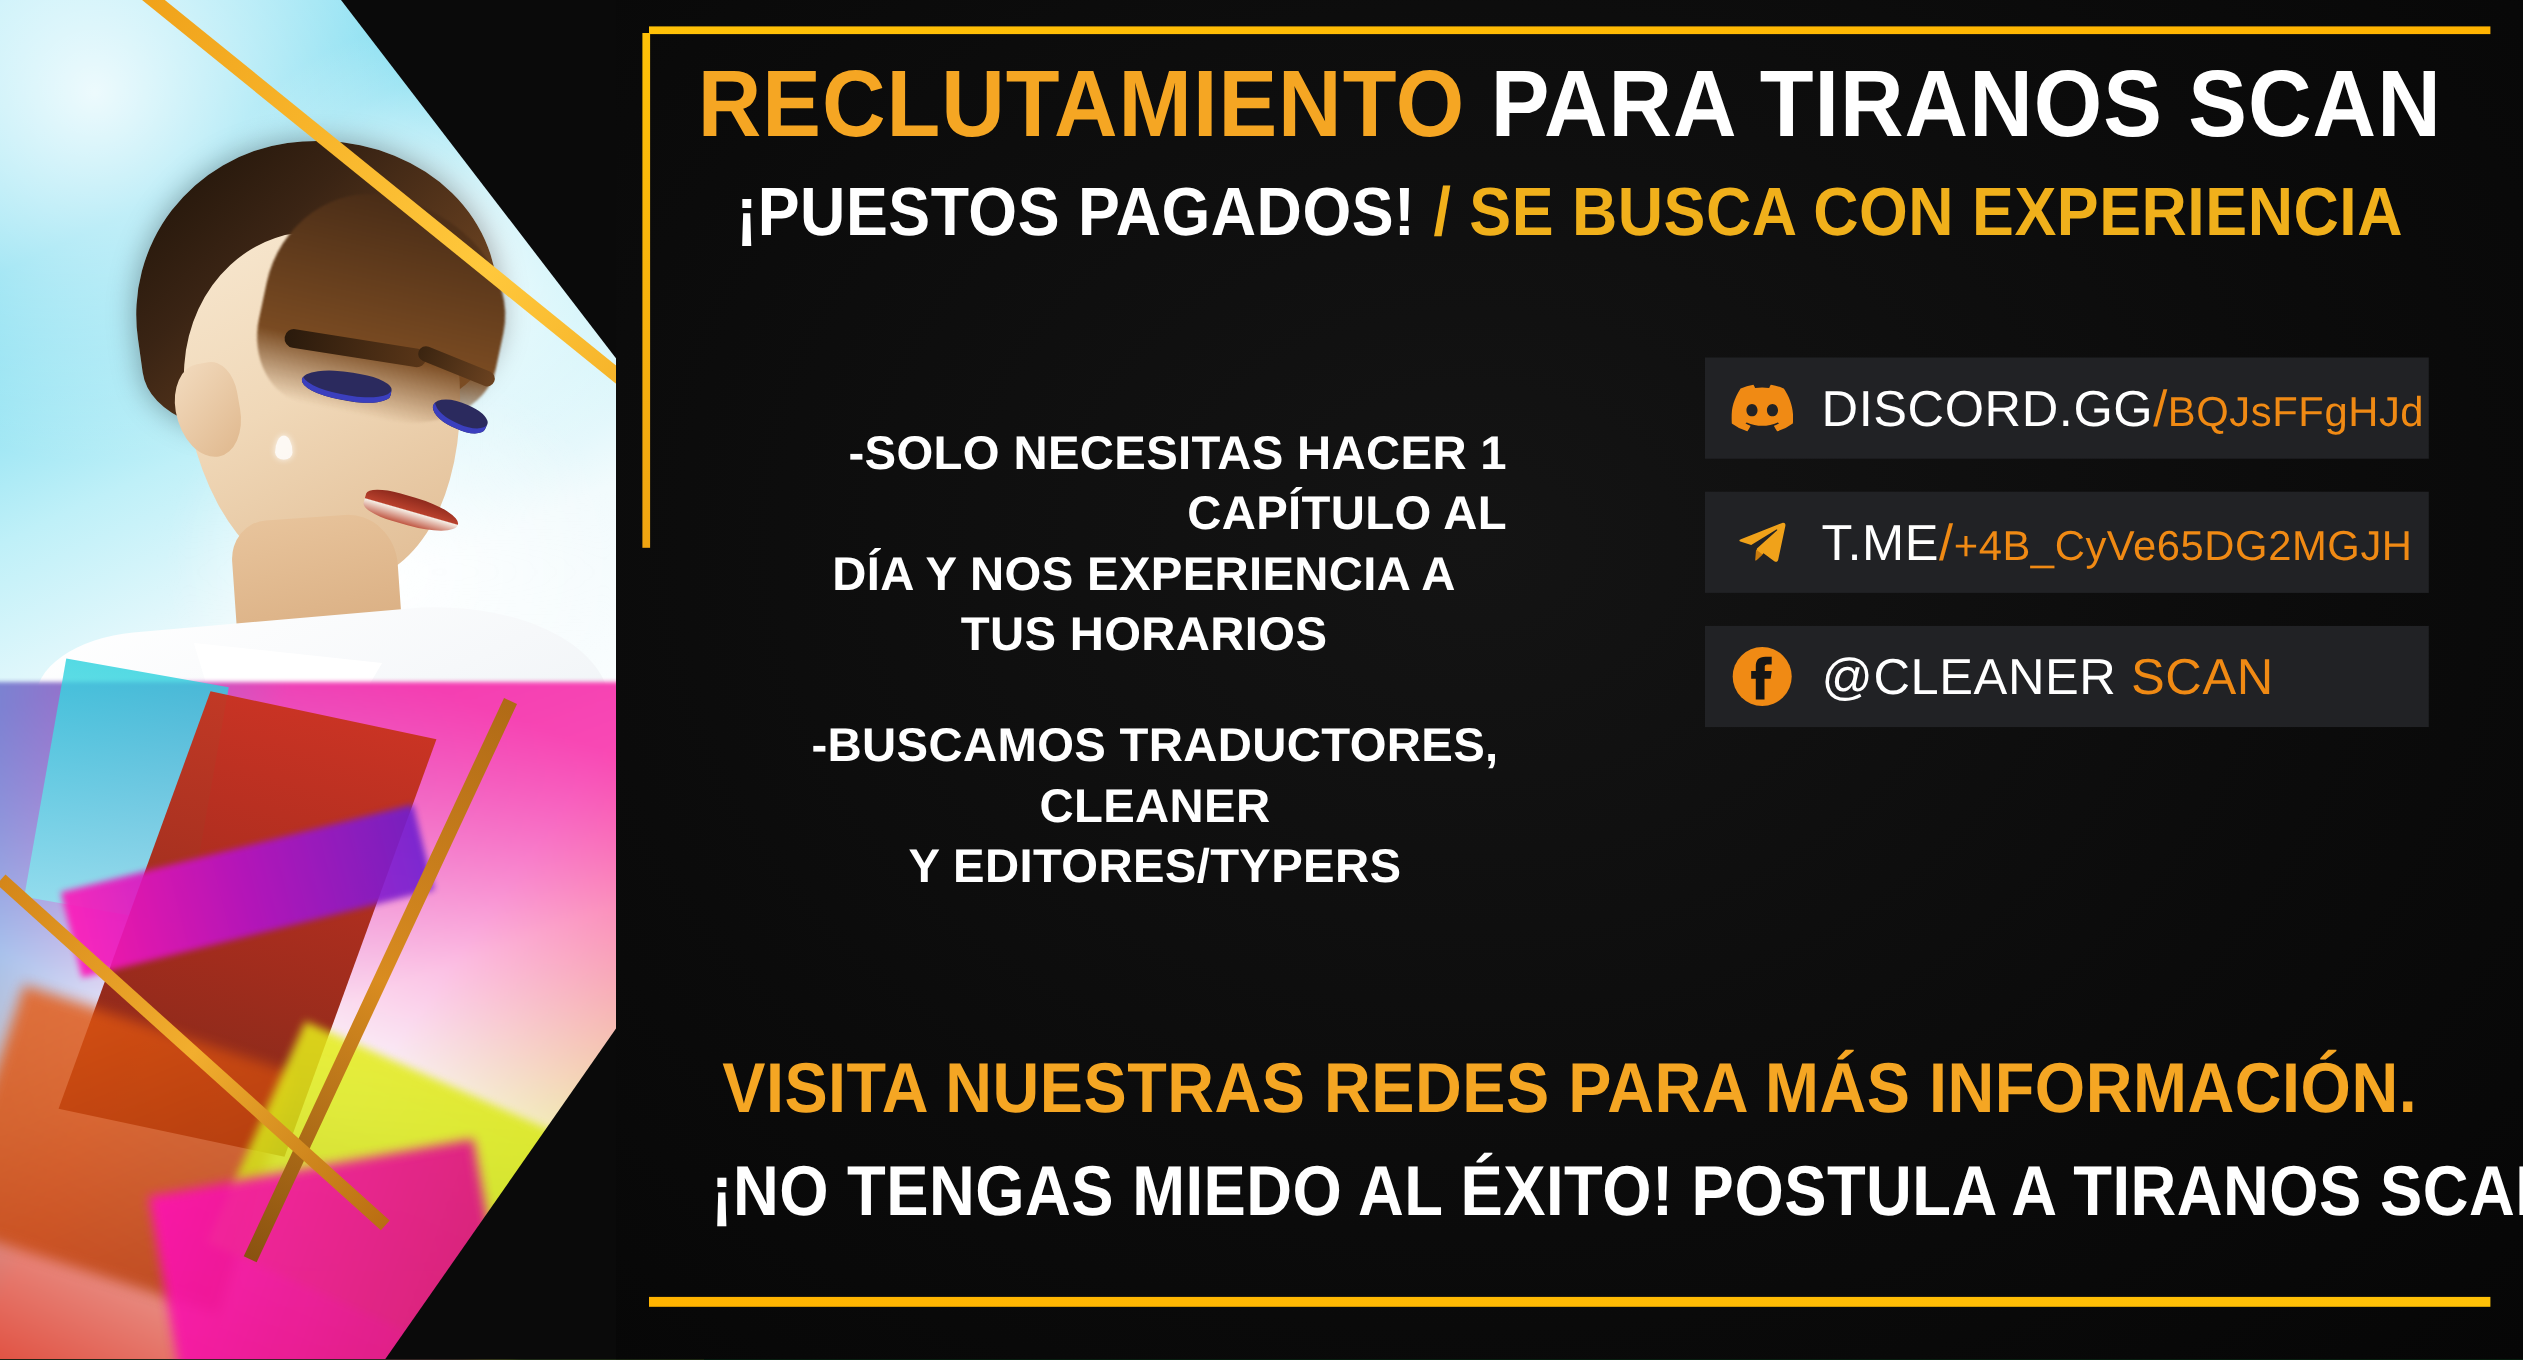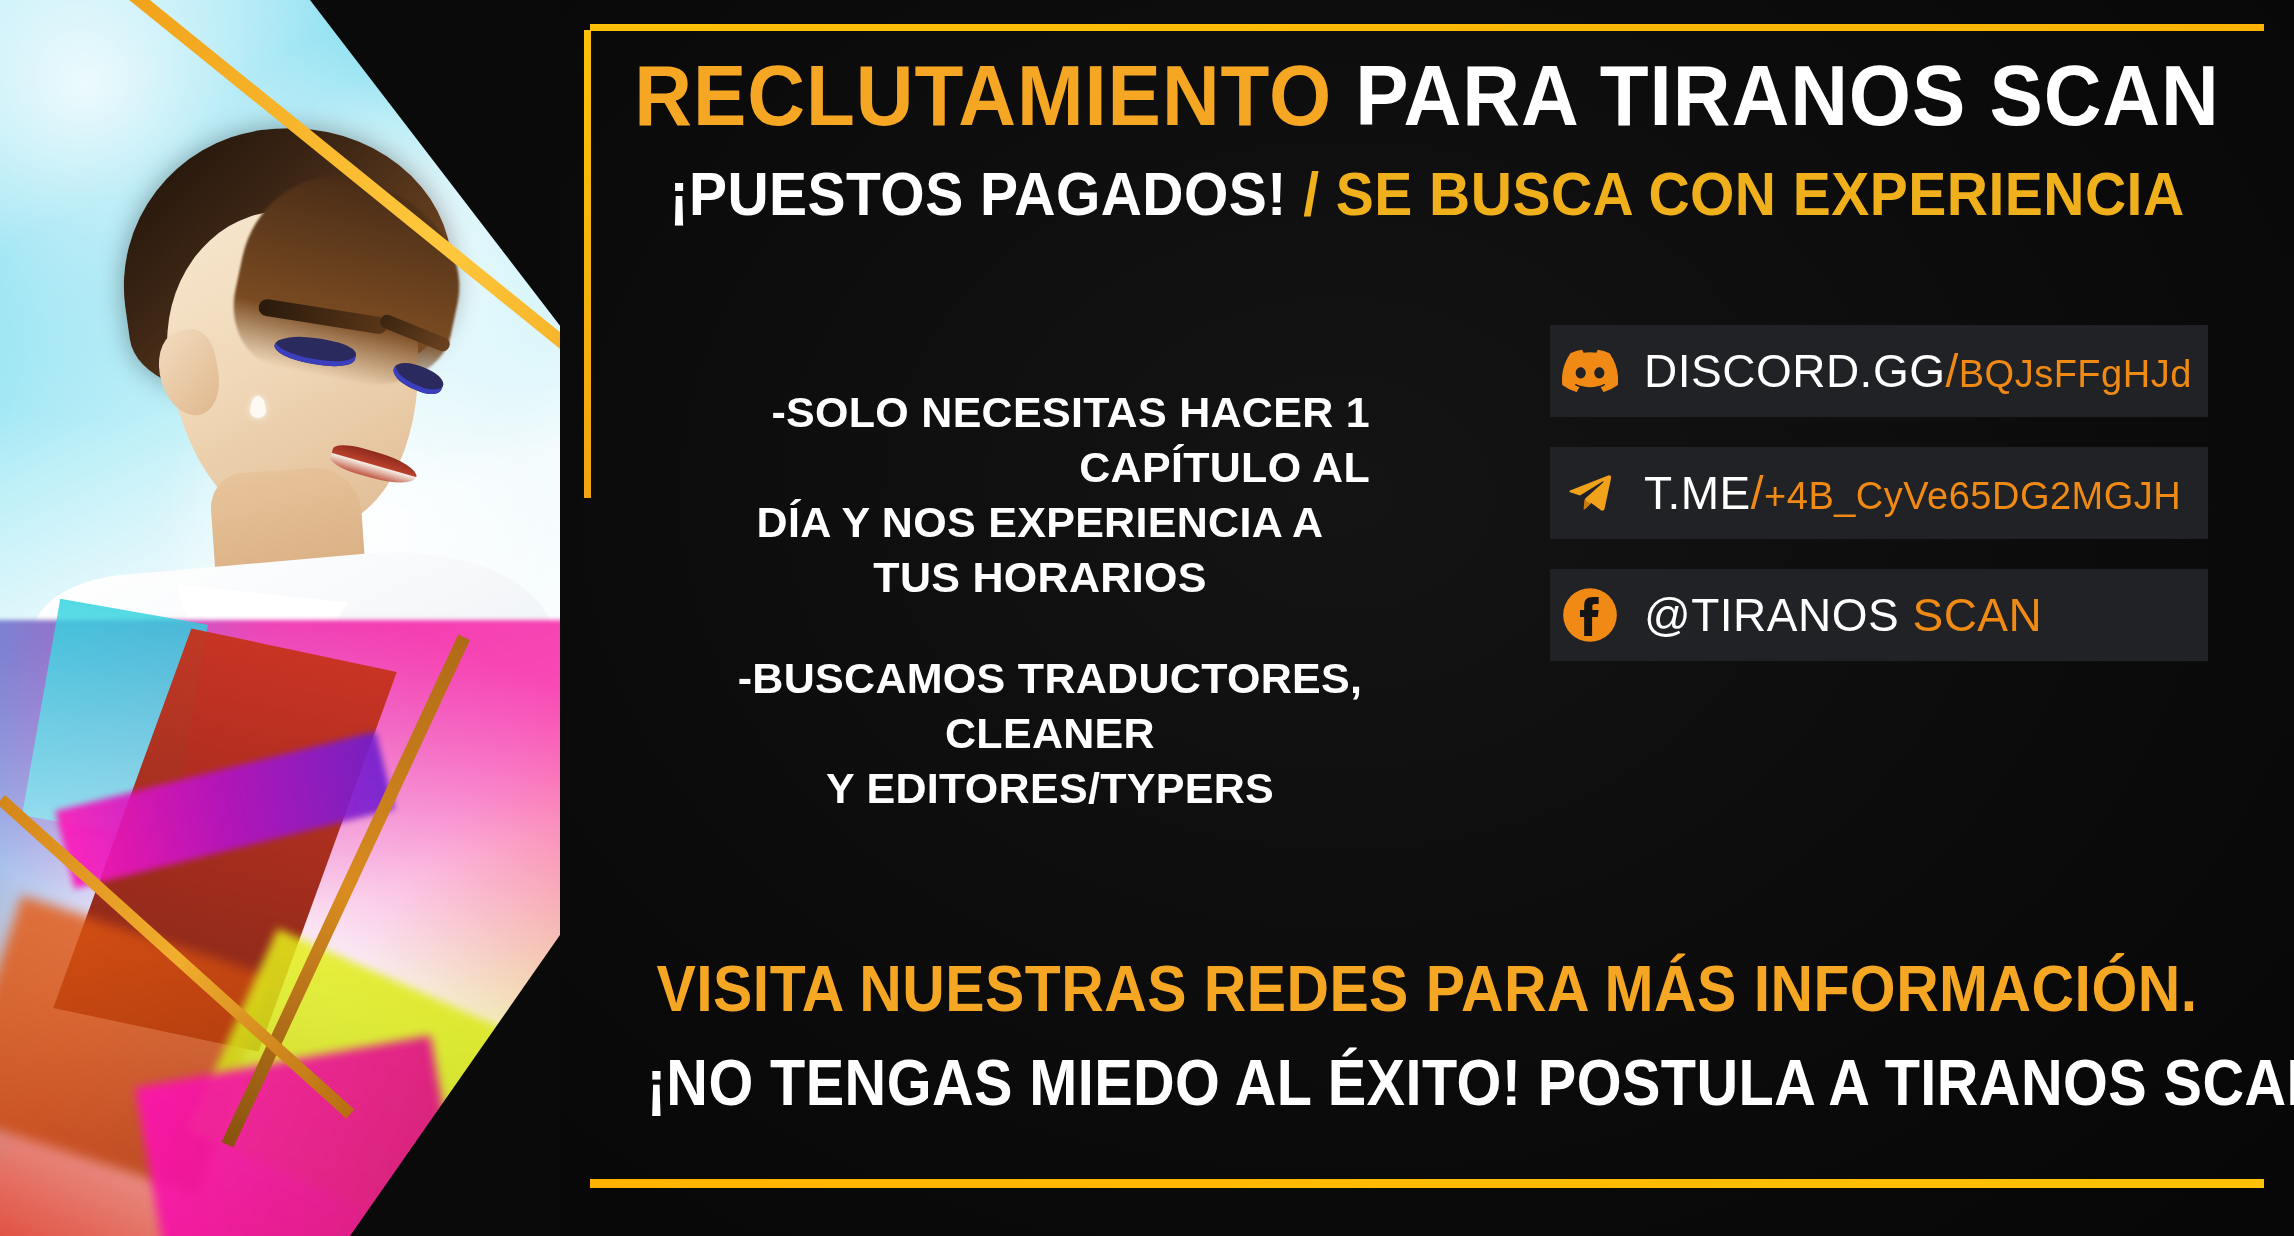--- a/index.html
+++ b/index.html
@@ -332,21 +332,21 @@
     position: absolute;
     right: 86px;
     top: 325px;
     width: 658px;
   }
   .social-card {
     display: flex;
     align-items: center;
     gap: 26px;
     height: 92px;
-    padding: 0 12px;
+    padding: 0 24px;
     margin-bottom: 30px;
     background: #212225;
     box-sizing: border-box;
   }
   .social-text {
     font-family: "Liberation Sans", sans-serif;
     font-size: 46px;
     letter-spacing: 0.5px;
     white-space: nowrap;
   }
@@ -478,21 +478,21 @@
         <span class="social-text"><span class="s-white">T.ME</span><span class="s-orange">/</span><span class="s-orange s-small">+4B_CyVe65DG2MGJH</span></span>
       </div>
 
       <div class="social-card">
         <span class="icon-box">
           <svg width="56" height="56" viewBox="0 0 24 24" aria-hidden="true">
             <circle cx="12" cy="12" r="11.5" fill="#f08a14"></circle>
             <path fill="#151515" d="M15.3 12.9h-2.4V21h-3.4v-8.1H7.7V9.9h1.8V8.1c0-2.4 1-3.8 3.8-3.8h2.4v3h-1.5c-1.1 0-1.2.4-1.2 1.2v1.4h2.7l-.4 3Z"></path>
           </svg>
         </span>
-        <span class="social-text"><span class="s-white">@TIRANOS</span>&nbsp;<span class="s-orange">SCAN</span></span>
+        <span class="social-text"><span class="s-white">@CLEANER</span>&nbsp;<span class="s-orange">SCAN</span></span>
       </div>
 
     </div>
 
     <div class="footer-lines">
       <div class="footer-1">VISITA NUESTRAS REDES PARA MÁS INFORMACIÓN.</div>
       <div class="footer-2">¡NO TENGAS MIEDO AL ÉXITO! POSTULA A TIRANOS SCAN.</div>
     </div>
 
     <div class="bottom-rule"></div>

